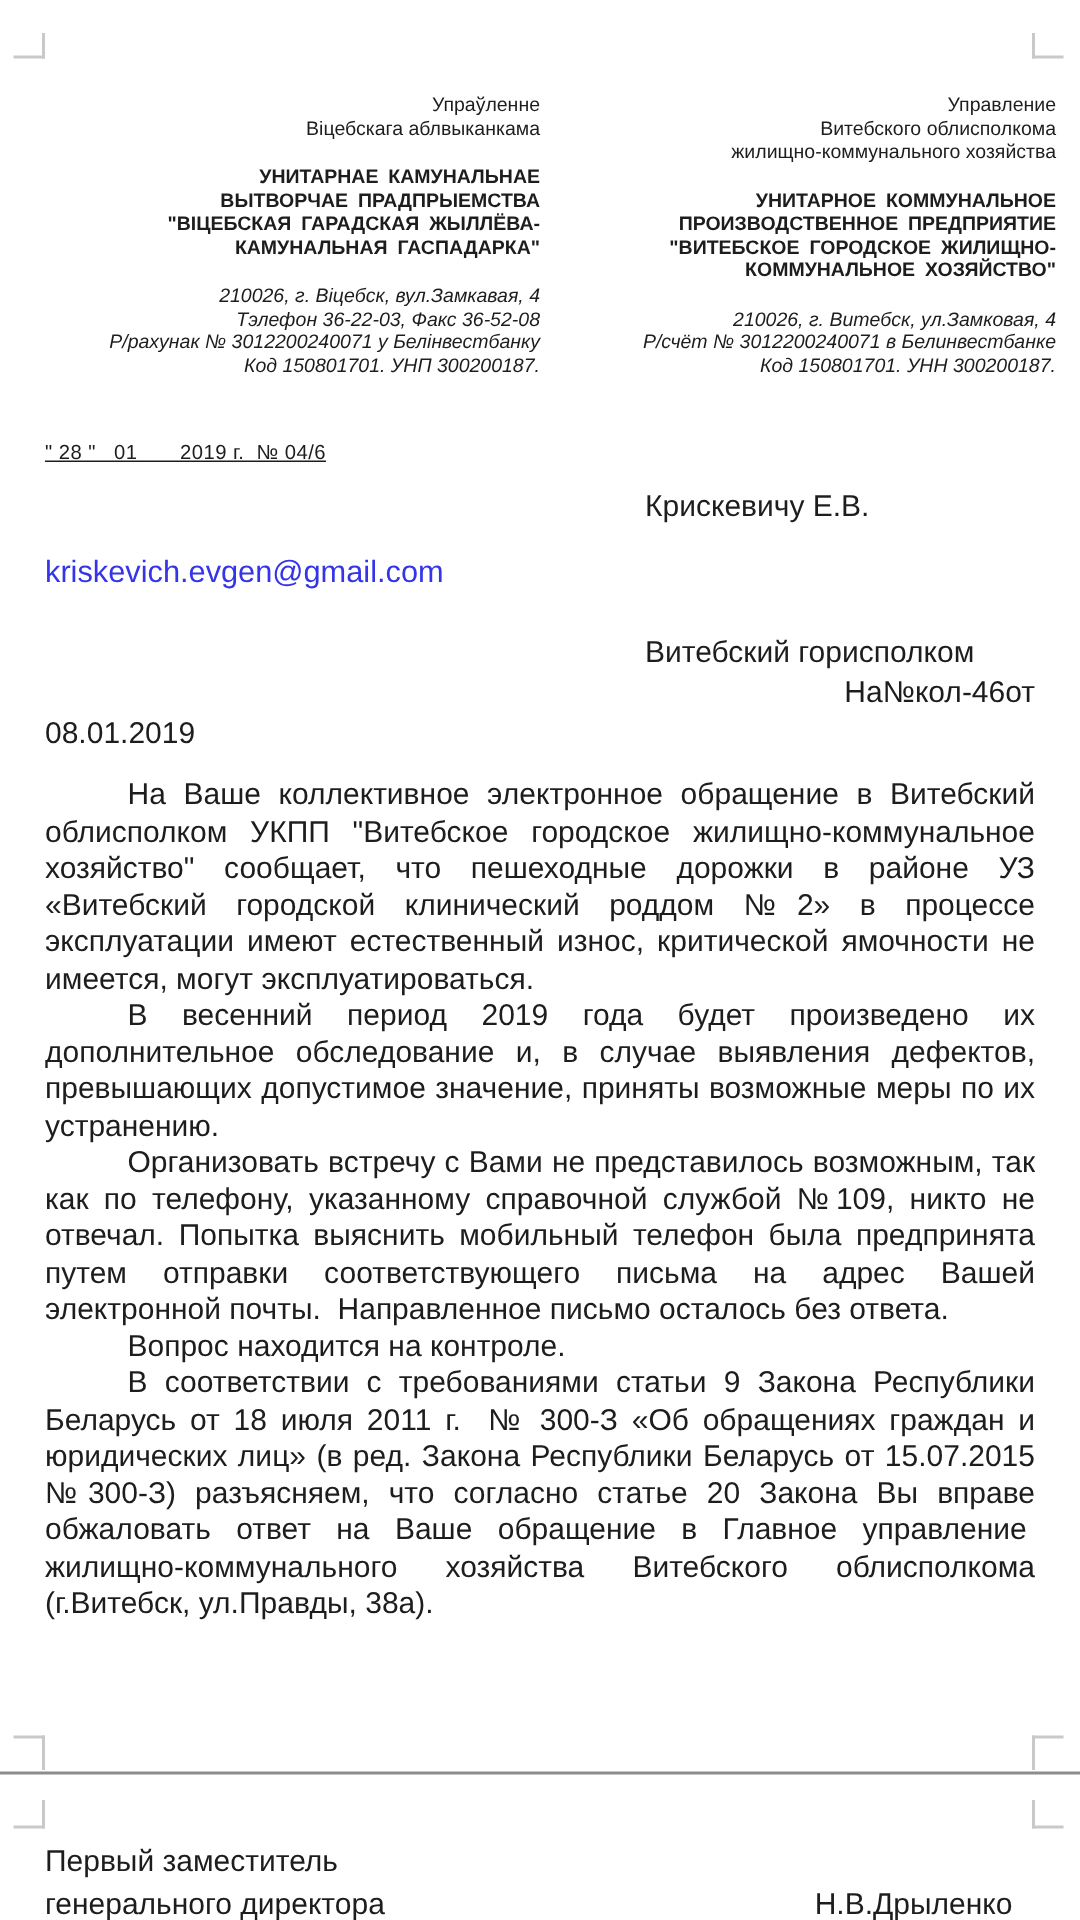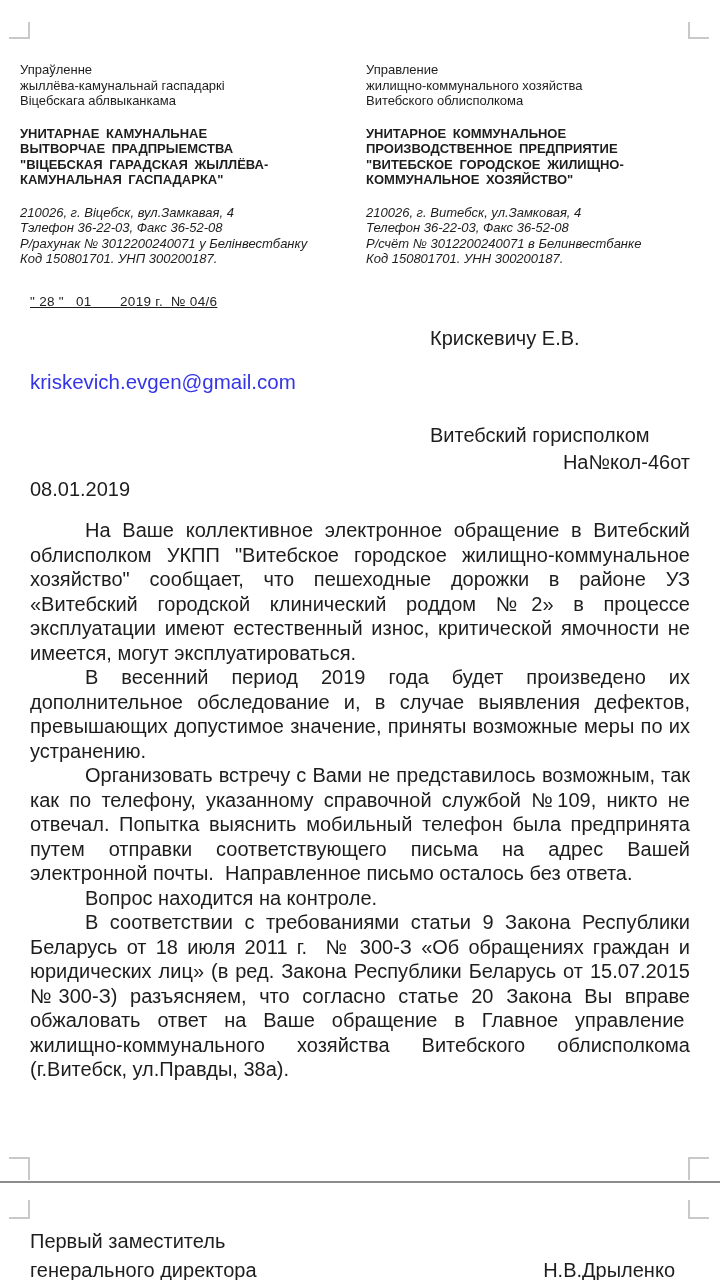--- a/index.html
+++ b/index.html
@@ -16,21 +16,21 @@
     height: 1280px;
     overflow: hidden;
     background: var(--bg);
     color: var(--text);
     font-family: "Liberation Sans", sans-serif;
   }
   
   .lh-col {
     position: absolute;
     top: 62px;
-    text-align: left;
+    text-align: right;
     font-size: 13px;
     line-height: 15.5px;
   }
   .lh-left  { left: 20px;  width: 340px; }
   .lh-right { left: 366px; width: 338px; }
   .lh-org  { margin-top: 17px; font-weight: bold; word-spacing: 3px; }
   .lh-addr { margin-top: 17px; font-style: italic; }
   
   .dateline {
     position: absolute; left: 30px; top: 294px;
@@ -75,52 +75,50 @@
 <body>
 
 <div class="canvas">
 
   <div class="mark mark-tl"></div>
   <div class="mark mark-tr"></div>
 
   <div class="lh-col lh-left">
     <div class="lh-dept">
       <div>Упраўленне</div>
-      <div>жыллёва-камунальнай гаспадаркі</div>
       <div>Віцебскага аблвыканкама</div>
     </div>
     <div class="lh-org">
       <div>УНИТАРНАЕ КАМУНАЛЬНАЕ</div>
       <div>ВЫТВОРЧАЕ ПРАДПРЫЕМСТВА</div>
       <div>"ВІЦЕБСКАЯ ГАРАДСКАЯ ЖЫЛЛЁВА-</div>
       <div>КАМУНАЛЬНАЯ ГАСПАДАРКА"</div>
     </div>
     <div class="lh-addr">
       <div>210026, г. Віцебск, вул.Замкавая, 4</div>
       <div>Тэлефон 36-22-03, Факс 36-52-08</div>
       <div>Р/рахунак № 3012200240071 у Белінвестбанку</div>
       <div>Код 150801701. УНП 300200187.</div>
     </div>
   </div>
 
   <div class="lh-col lh-right">
     <div class="lh-dept">
       <div>Управление</div>
+      <div>Витебского облисполкома</div>
       <div>жилищно-коммунального хозяйства</div>
-      <div>Витебского облисполкома</div>
     </div>
     <div class="lh-org">
       <div>УНИТАРНОЕ КОММУНАЛЬНОЕ</div>
       <div>ПРОИЗВОДСТВЕННОЕ ПРЕДПРИЯТИЕ</div>
       <div>"ВИТЕБСКОЕ ГОРОДСКОЕ ЖИЛИЩНО-</div>
       <div>КОММУНАЛЬНОЕ ХОЗЯЙСТВО"</div>
     </div>
     <div class="lh-addr">
       <div>210026, г. Витебск, ул.Замковая, 4</div>
-      <div>Телефон 36-22-03, Факс 36-52-08</div>
       <div>Р/счёт № 3012200240071 в Белинвестбанке</div>
       <div>Код 150801701. УНН 300200187.</div>
     </div>
   </div>
 
   <div class="dateline">" 28 "&nbsp;&nbsp; 01 &nbsp;&nbsp;&nbsp;&nbsp;&nbsp; 2019 г.&nbsp; № 04/6</div>
 
   <div class="addressee">Крискевичу Е.В.</div>
 
   <a class="email">kriskevich.evgen@gmail.com</a>

